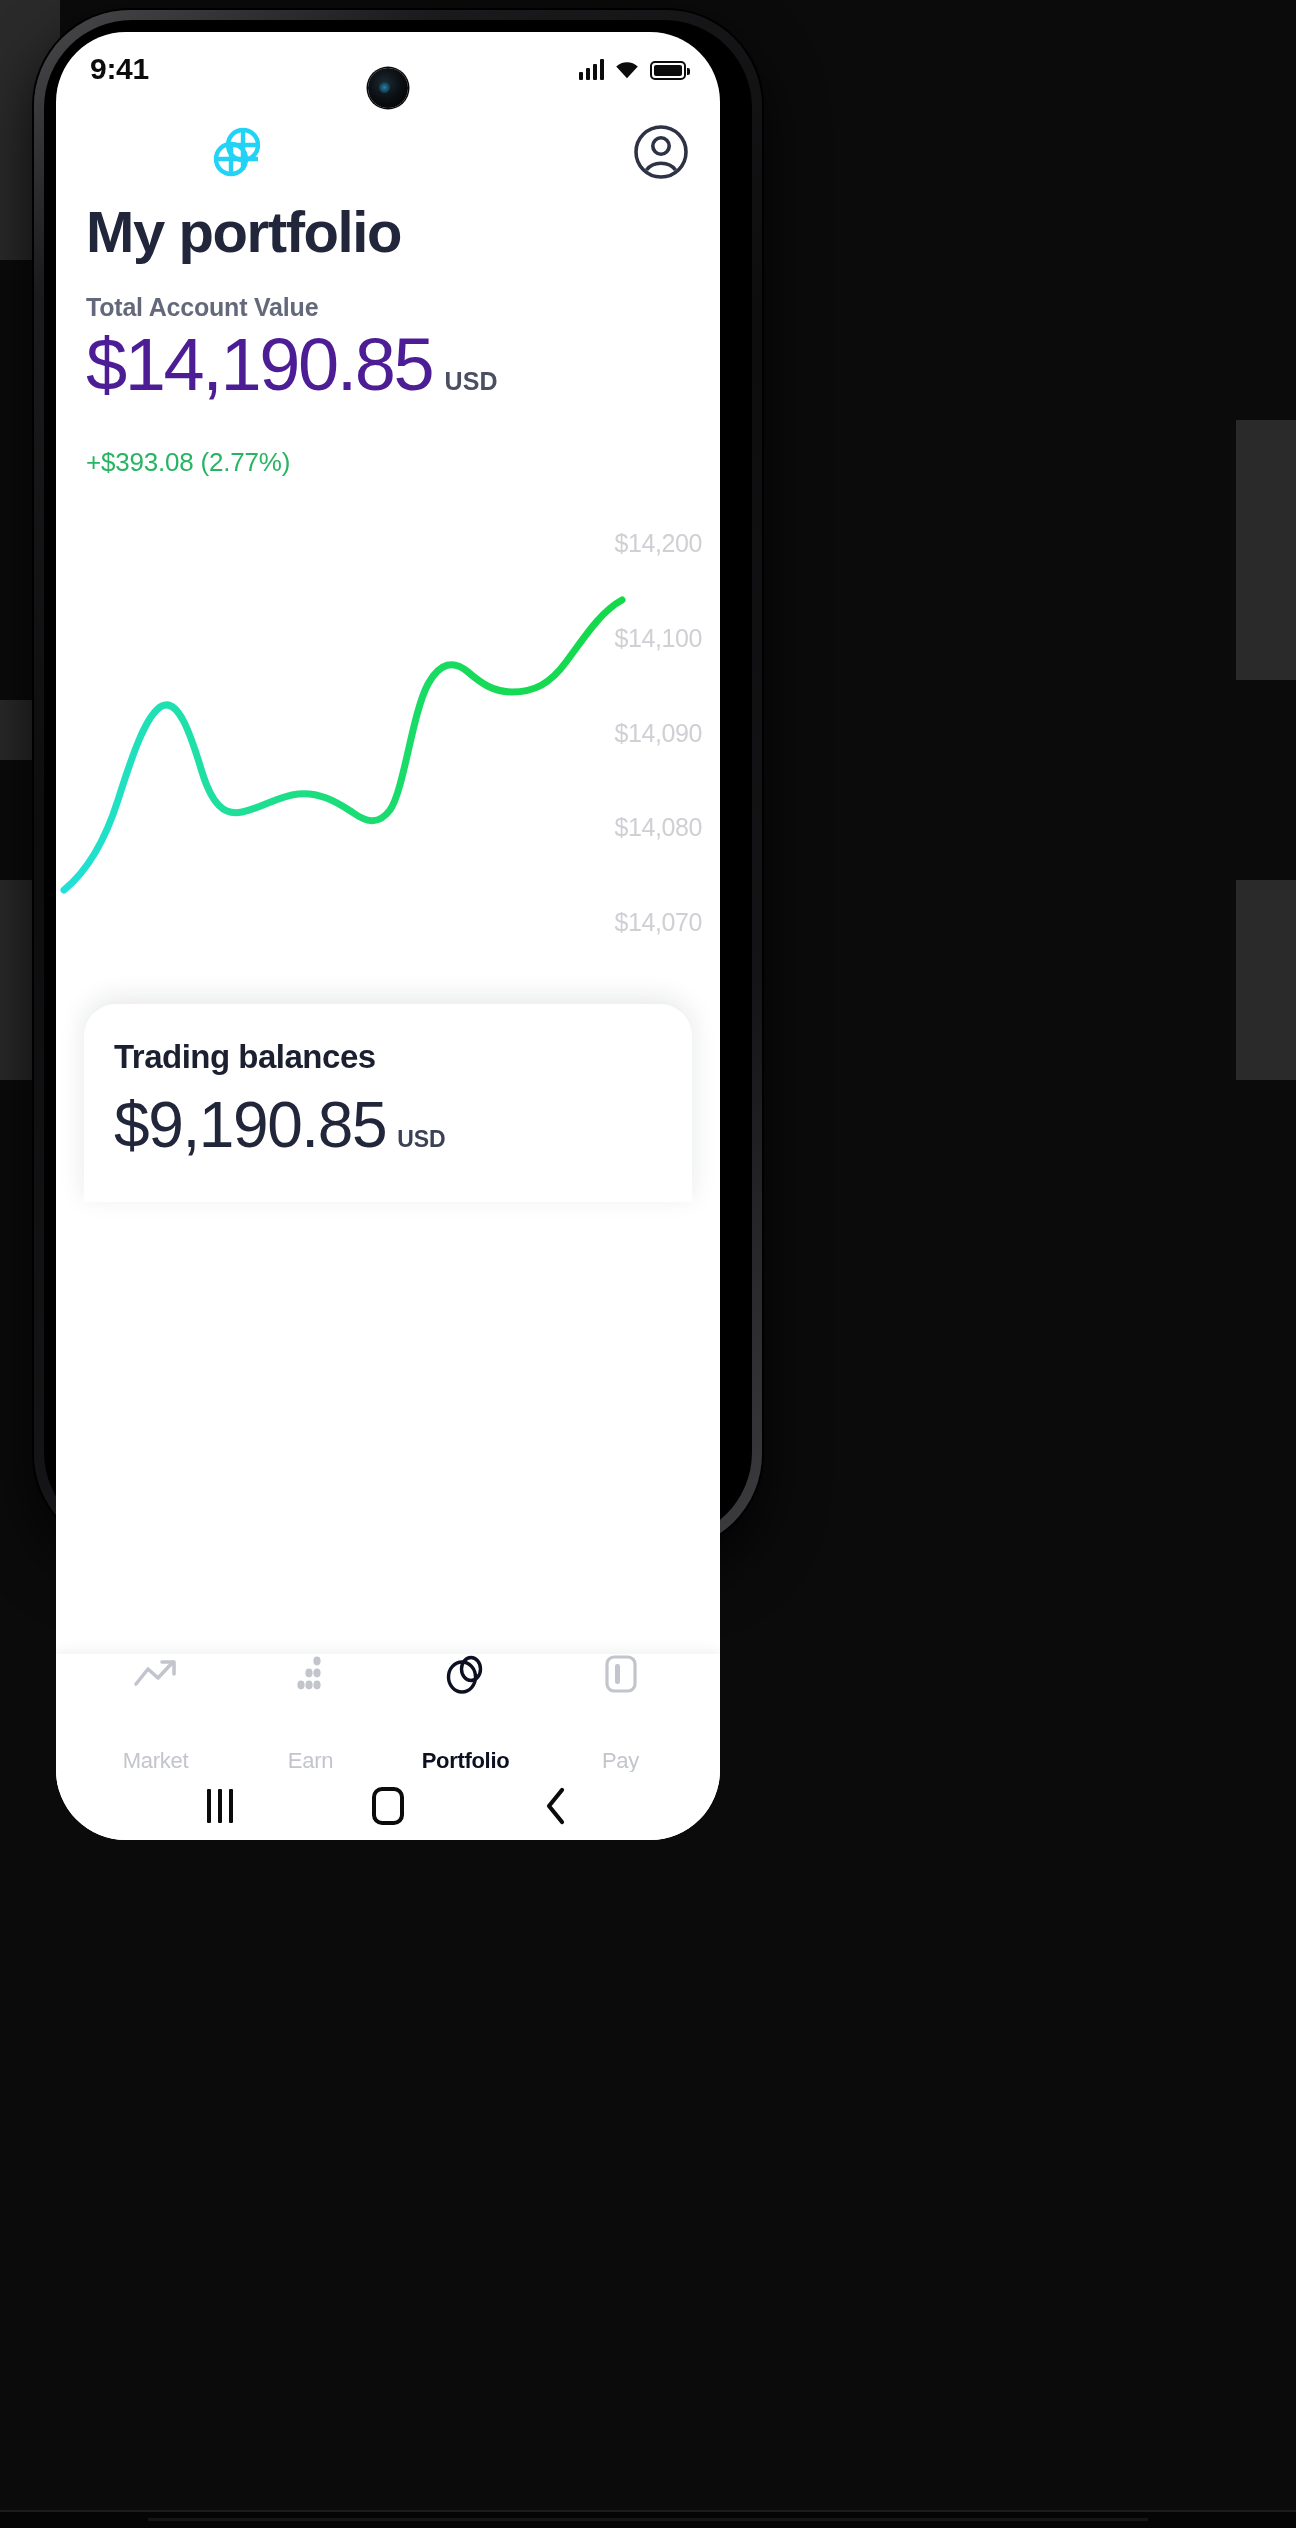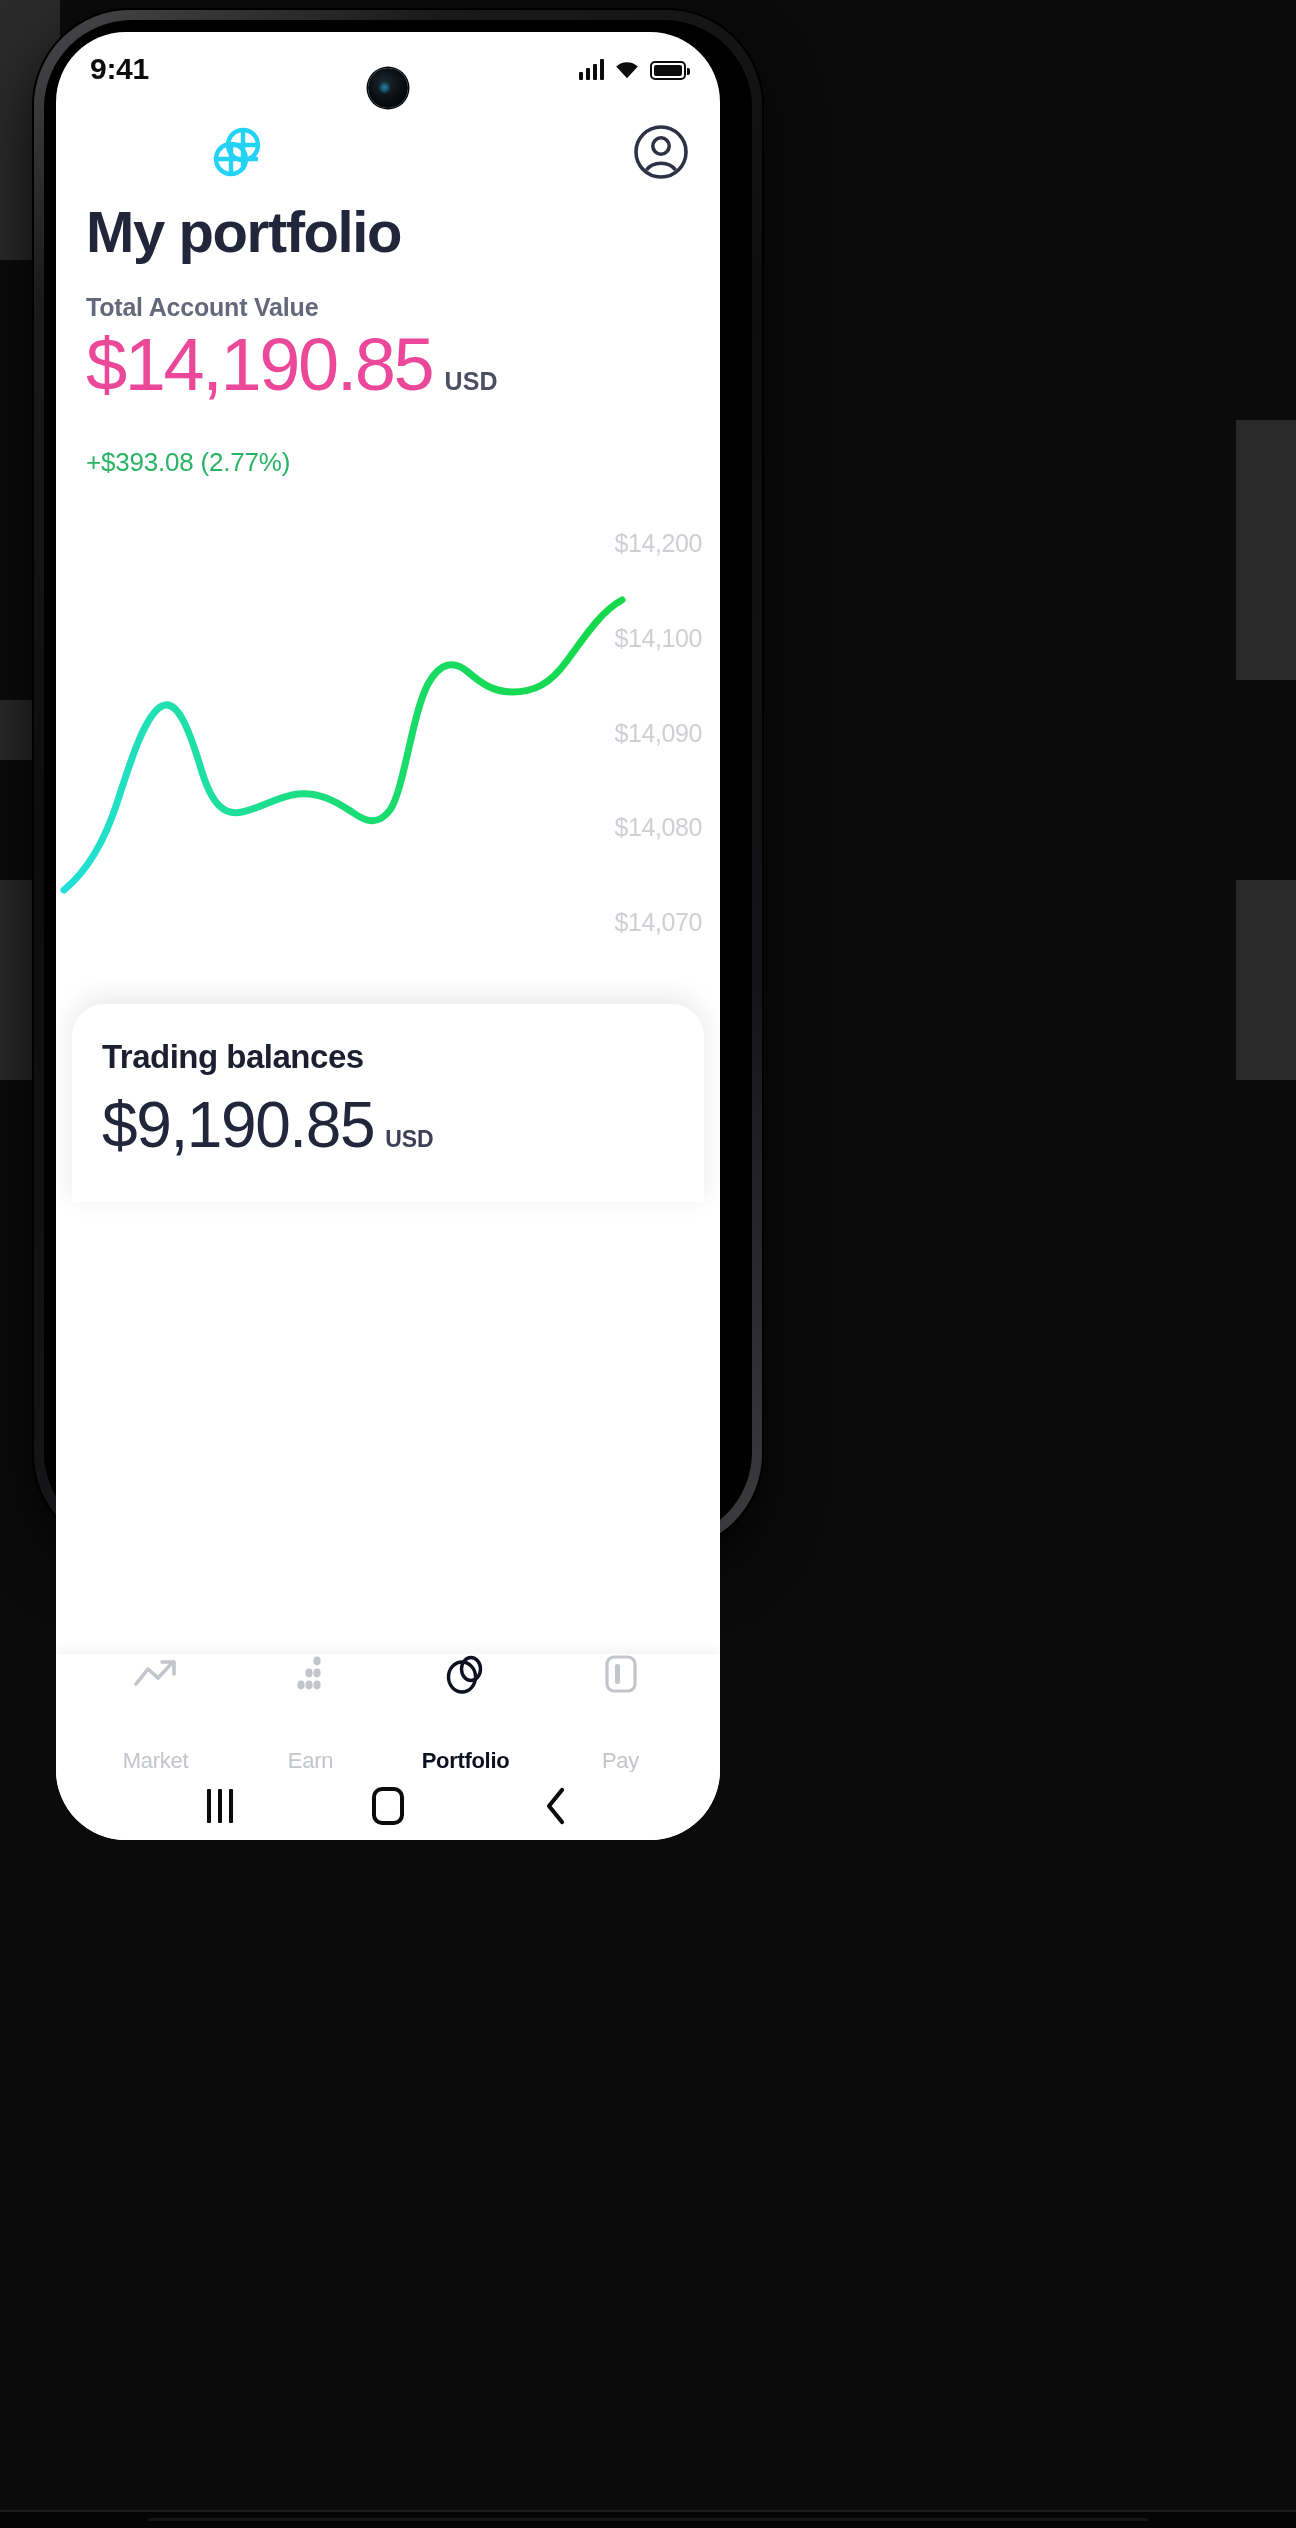--- a/index.html
+++ b/index.html
@@ -112,21 +112,21 @@
   }
   .total-label{
     padding:28px 30px 0 30px;
     font-size:25px; font-weight:700; color:#63697a; letter-spacing:-.2px;
   }
   .total-row{
     padding:2px 30px 0 30px;
     display:flex; align-items:baseline; gap:12px;
   }
   .total-value{
-    font-size:74px; font-weight:300; color:#ec4899; letter-spacing:-2.4px;
+    font-size:74px; font-weight:300; color:#4c1d95; letter-spacing:-2.4px;
     line-height:1.1;
   }
   .total-ccy{
     font-size:25px; font-weight:700; color:#4b4f62; letter-spacing:.2px;
   }
   .change-row{
     padding:6px 30px 0 30px;
     font-size:26px; font-weight:400; color:#28b463; letter-spacing:-.2px;margin-top:36px;
   }
 
@@ -155,21 +155,21 @@
     min-width:72px;
   }
   .range-tab span{
     font-size:33px; font-weight:700; color:#b0b3bb; letter-spacing:-.4px;
   }
   .range-tab i{ display:block; width:60px; height:7px; background:transparent; }
   .range-tab.active span{ color:#111522; }
   .range-tab.active i{ background:#22D3F5; }
 
   
-  .card-zone{ position:relative; margin-top:74px; padding:0 16px; }
+  .card-zone{ position:relative; margin-top:74px; padding:0 28px; }
   .balances-card{
     background:#fff; border-radius:32px 32px 0 0;
     box-shadow:0 -6px 26px rgba(22,26,40,.10);
     padding:34px 30px 40px 30px;
   }
   .card-title{
     font-size:33px; font-weight:700; color:#1b1f30; letter-spacing:-.5px;
   }
   .card-amount-row{ display:flex; align-items:baseline; gap:11px; margin-top:12px; }
   .card-amount{

